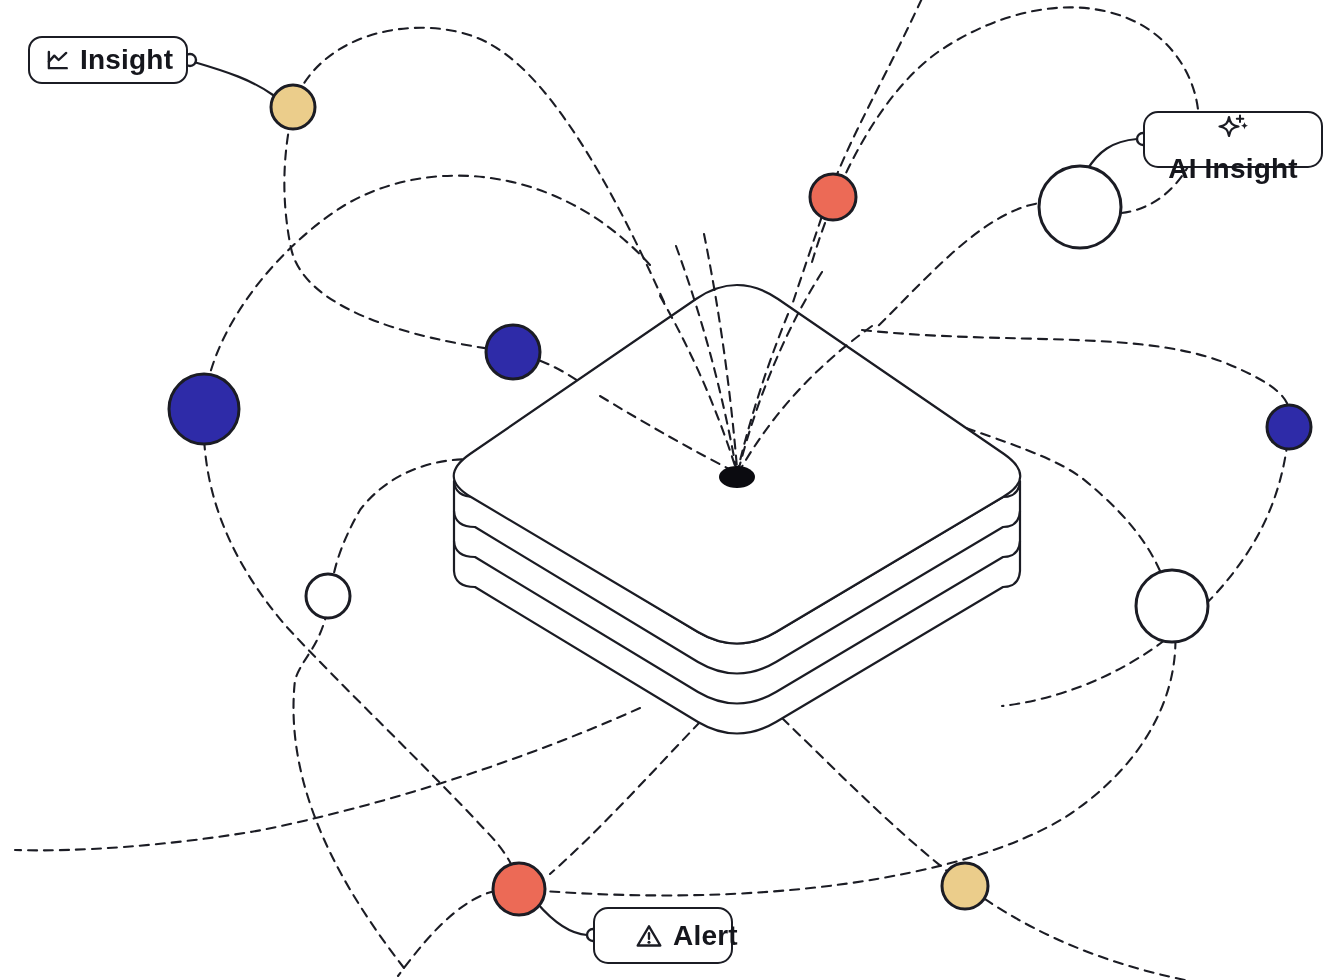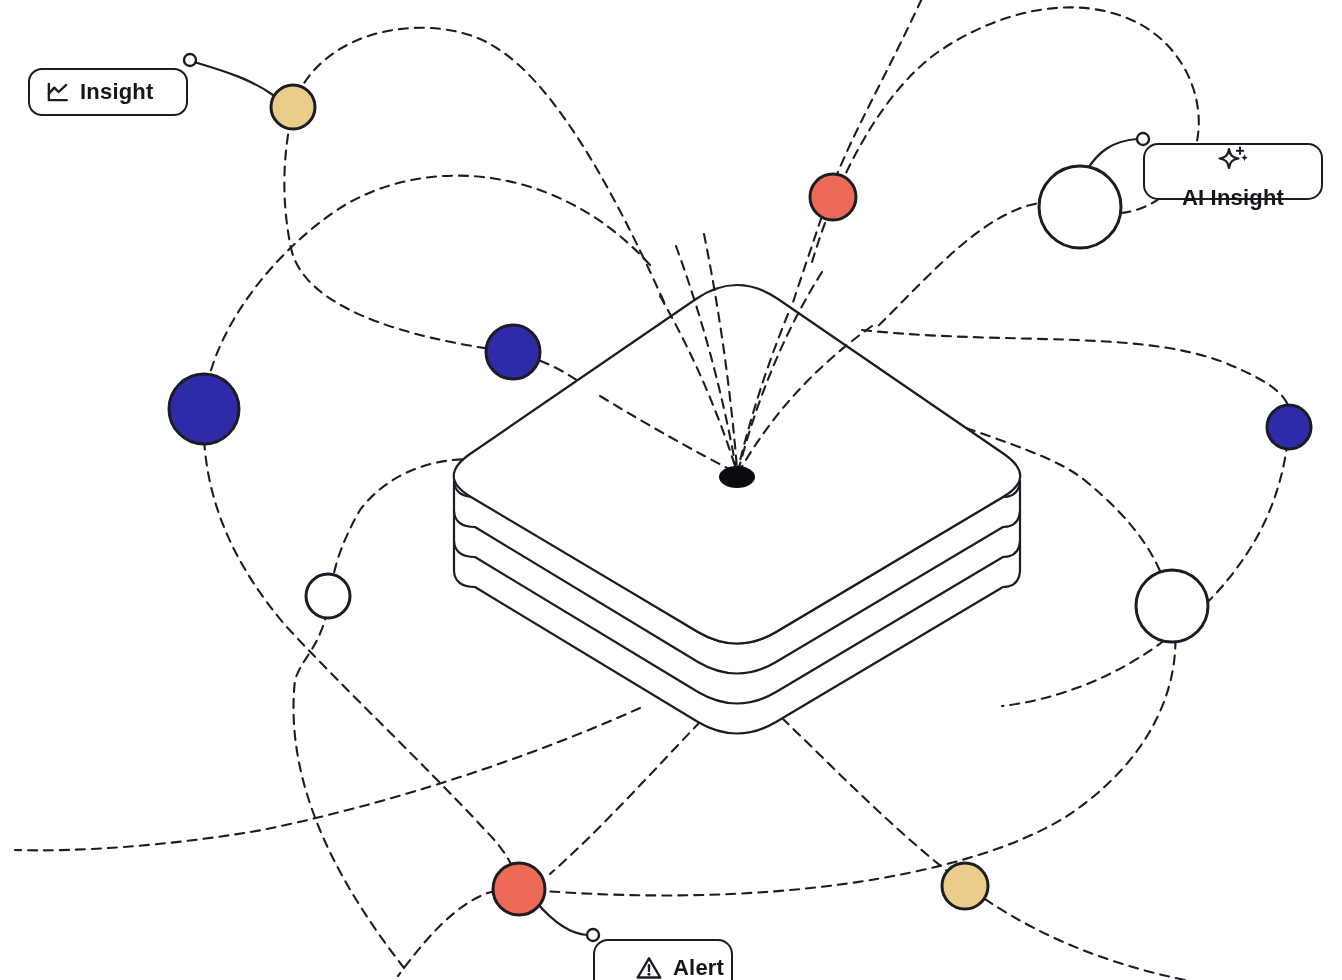--- a/index.html
+++ b/index.html
@@ -18,23 +18,22 @@
   .node{stroke:var(--ink,#1b1c24);stroke-width:3;}
   .connector-dot{fill:var(--surface,#fff);stroke:var(--ink,#1b1c24);stroke-width:2.4;}
   .chip{
     position:absolute;
     box-sizing:border-box;
     display:flex;align-items:center;gap:10px;
     padding:0 14px;
     background:var(--surface,#fff);
     border:2.5px solid var(--ink,#1b1c24);
     color:#15161c;
-    font-size:22px;font-weight:600;letter-spacing:.2px;
+    font-size:28px;font-weight:600;letter-spacing:.2px;
     white-space:nowrap;
-    margin-top:32px;
   }
   .chip svg{position:static;flex:0 0 auto;}
   #label-insight{left:28px;top:36px;width:160px;height:48px;border-radius:14px;}
   #label-ai-insight{left:1143px;top:111px;width:180px;height:57px;border-radius:15px;flex-direction:column;}
   #label-alert{left:593px;top:907px;width:140px;height:57px;border-radius:15px;padding-left:40px;}
   .icon-stroke{fill:none;stroke:var(--ink,#1b1c24);stroke-width:2.2;stroke-linecap:round;stroke-linejoin:round;}
   .icon-fill{fill:var(--ink,#1b1c24);stroke:none;}
 </style>
 </head>
 <body>

